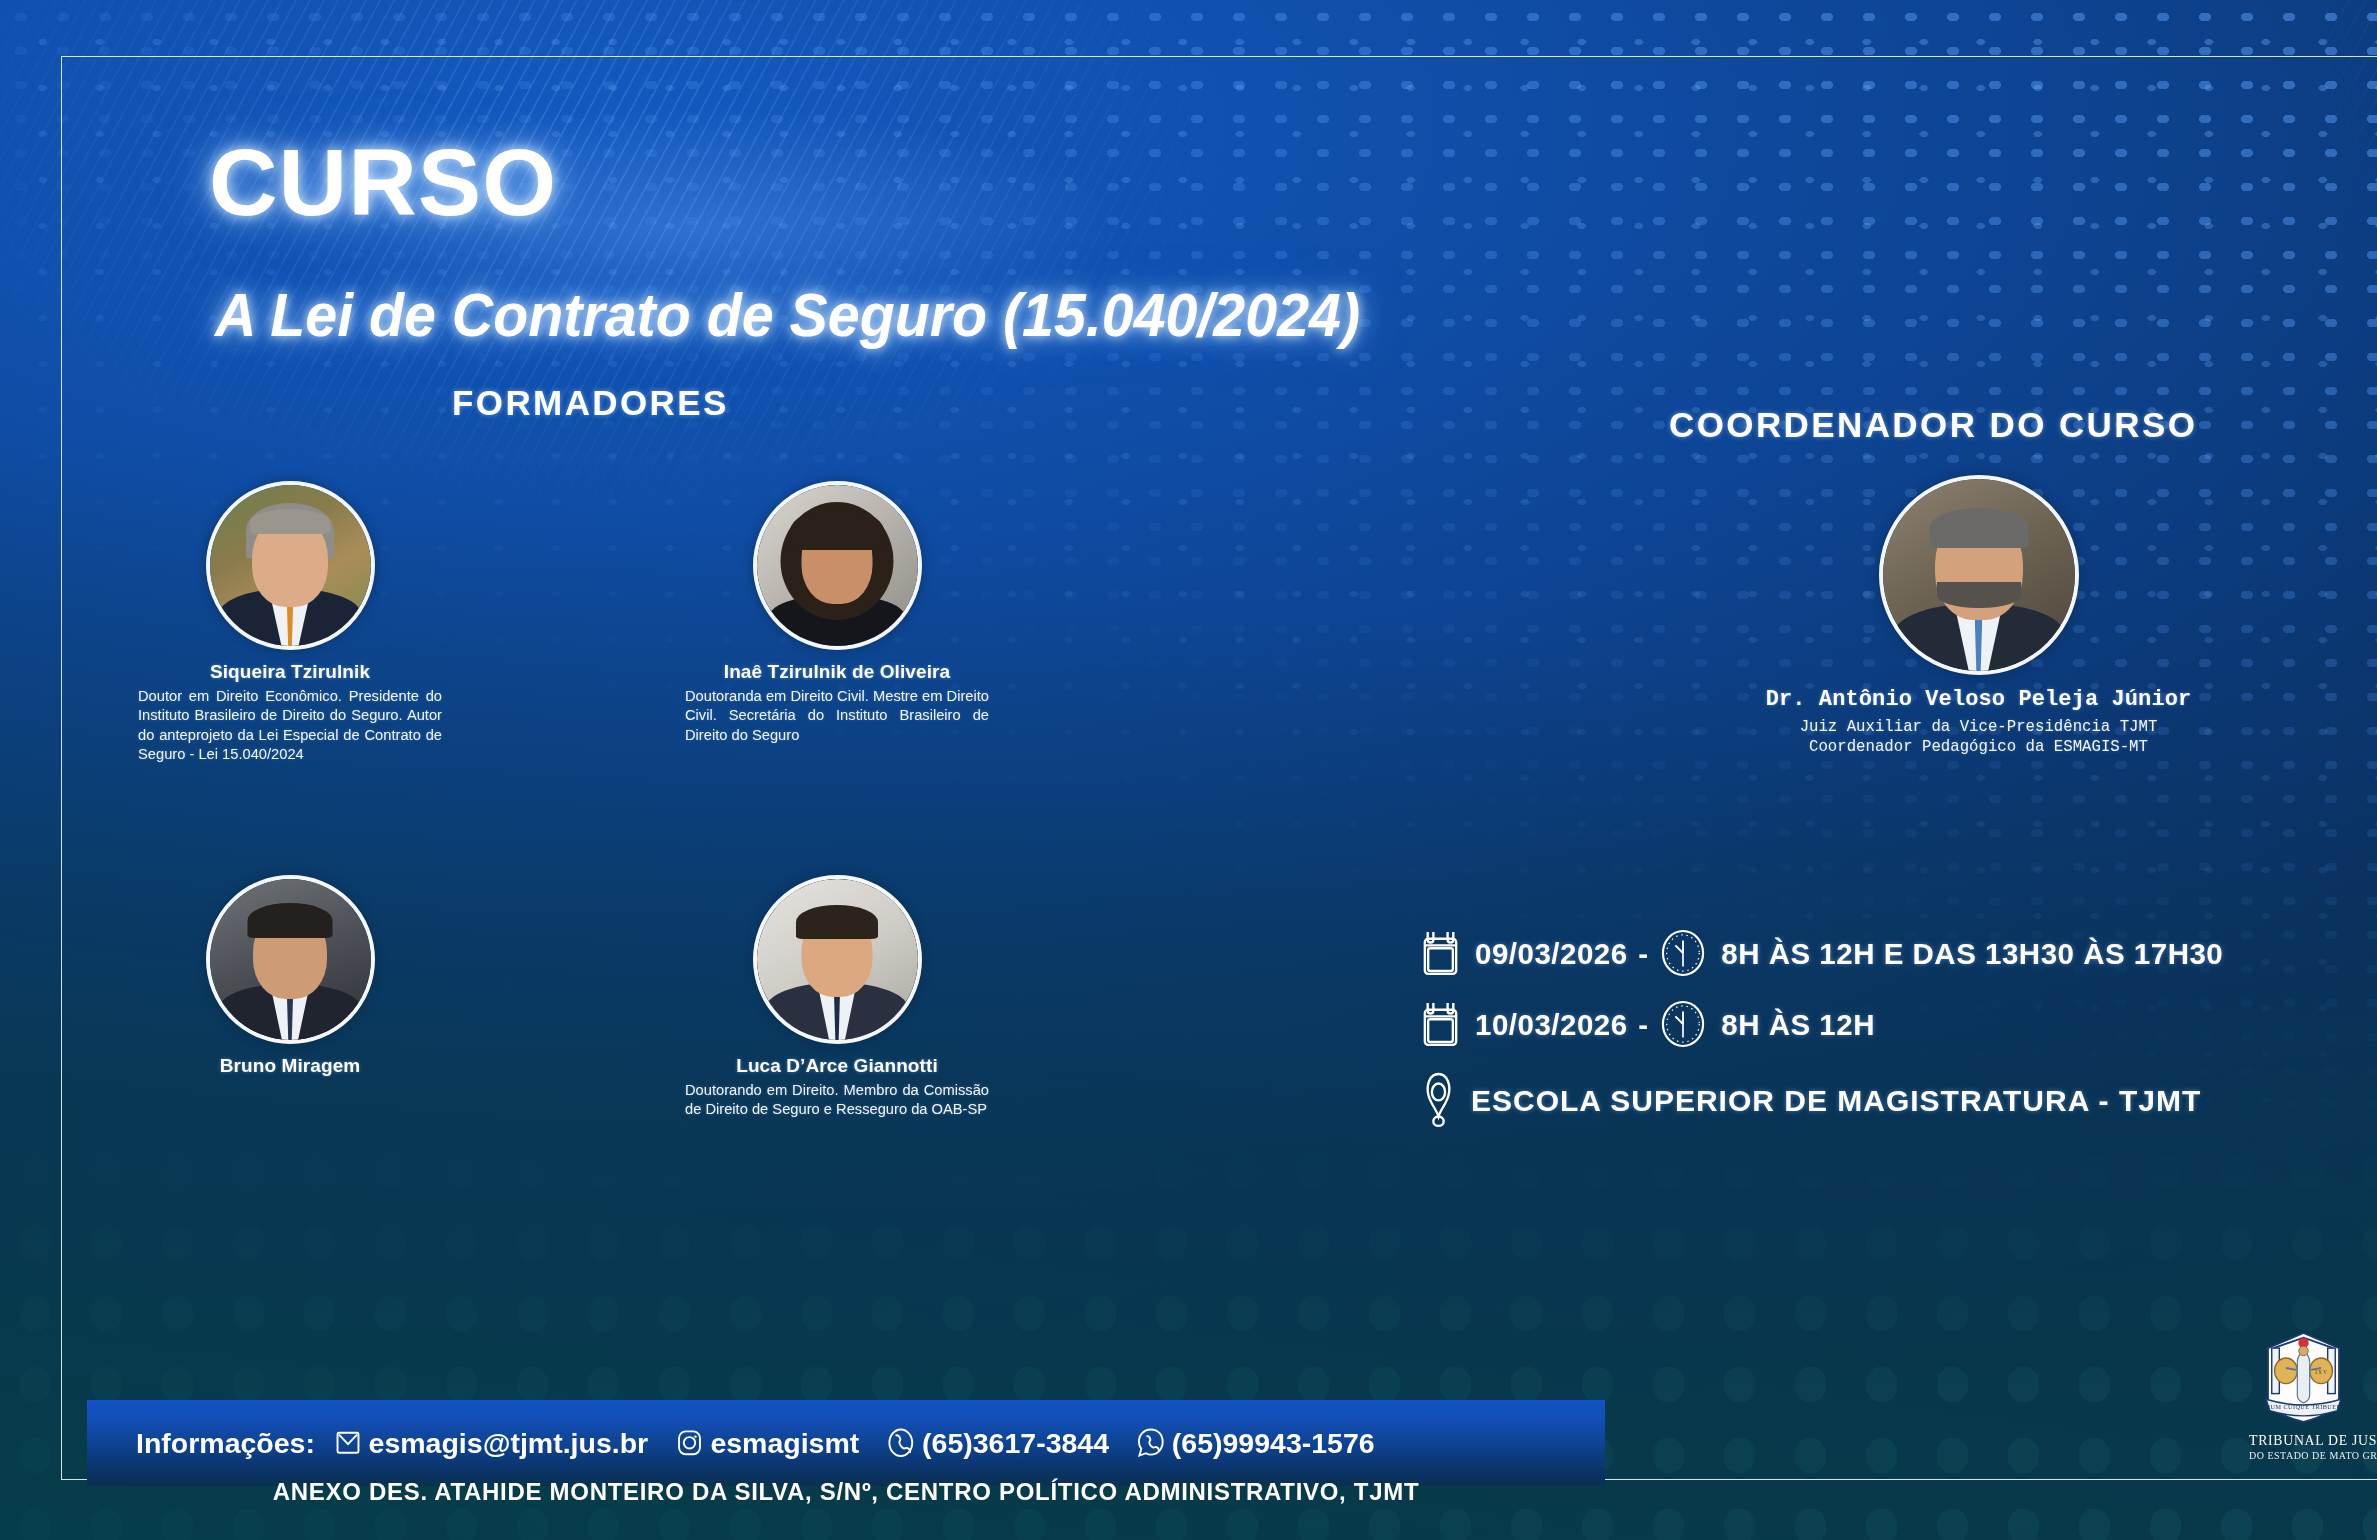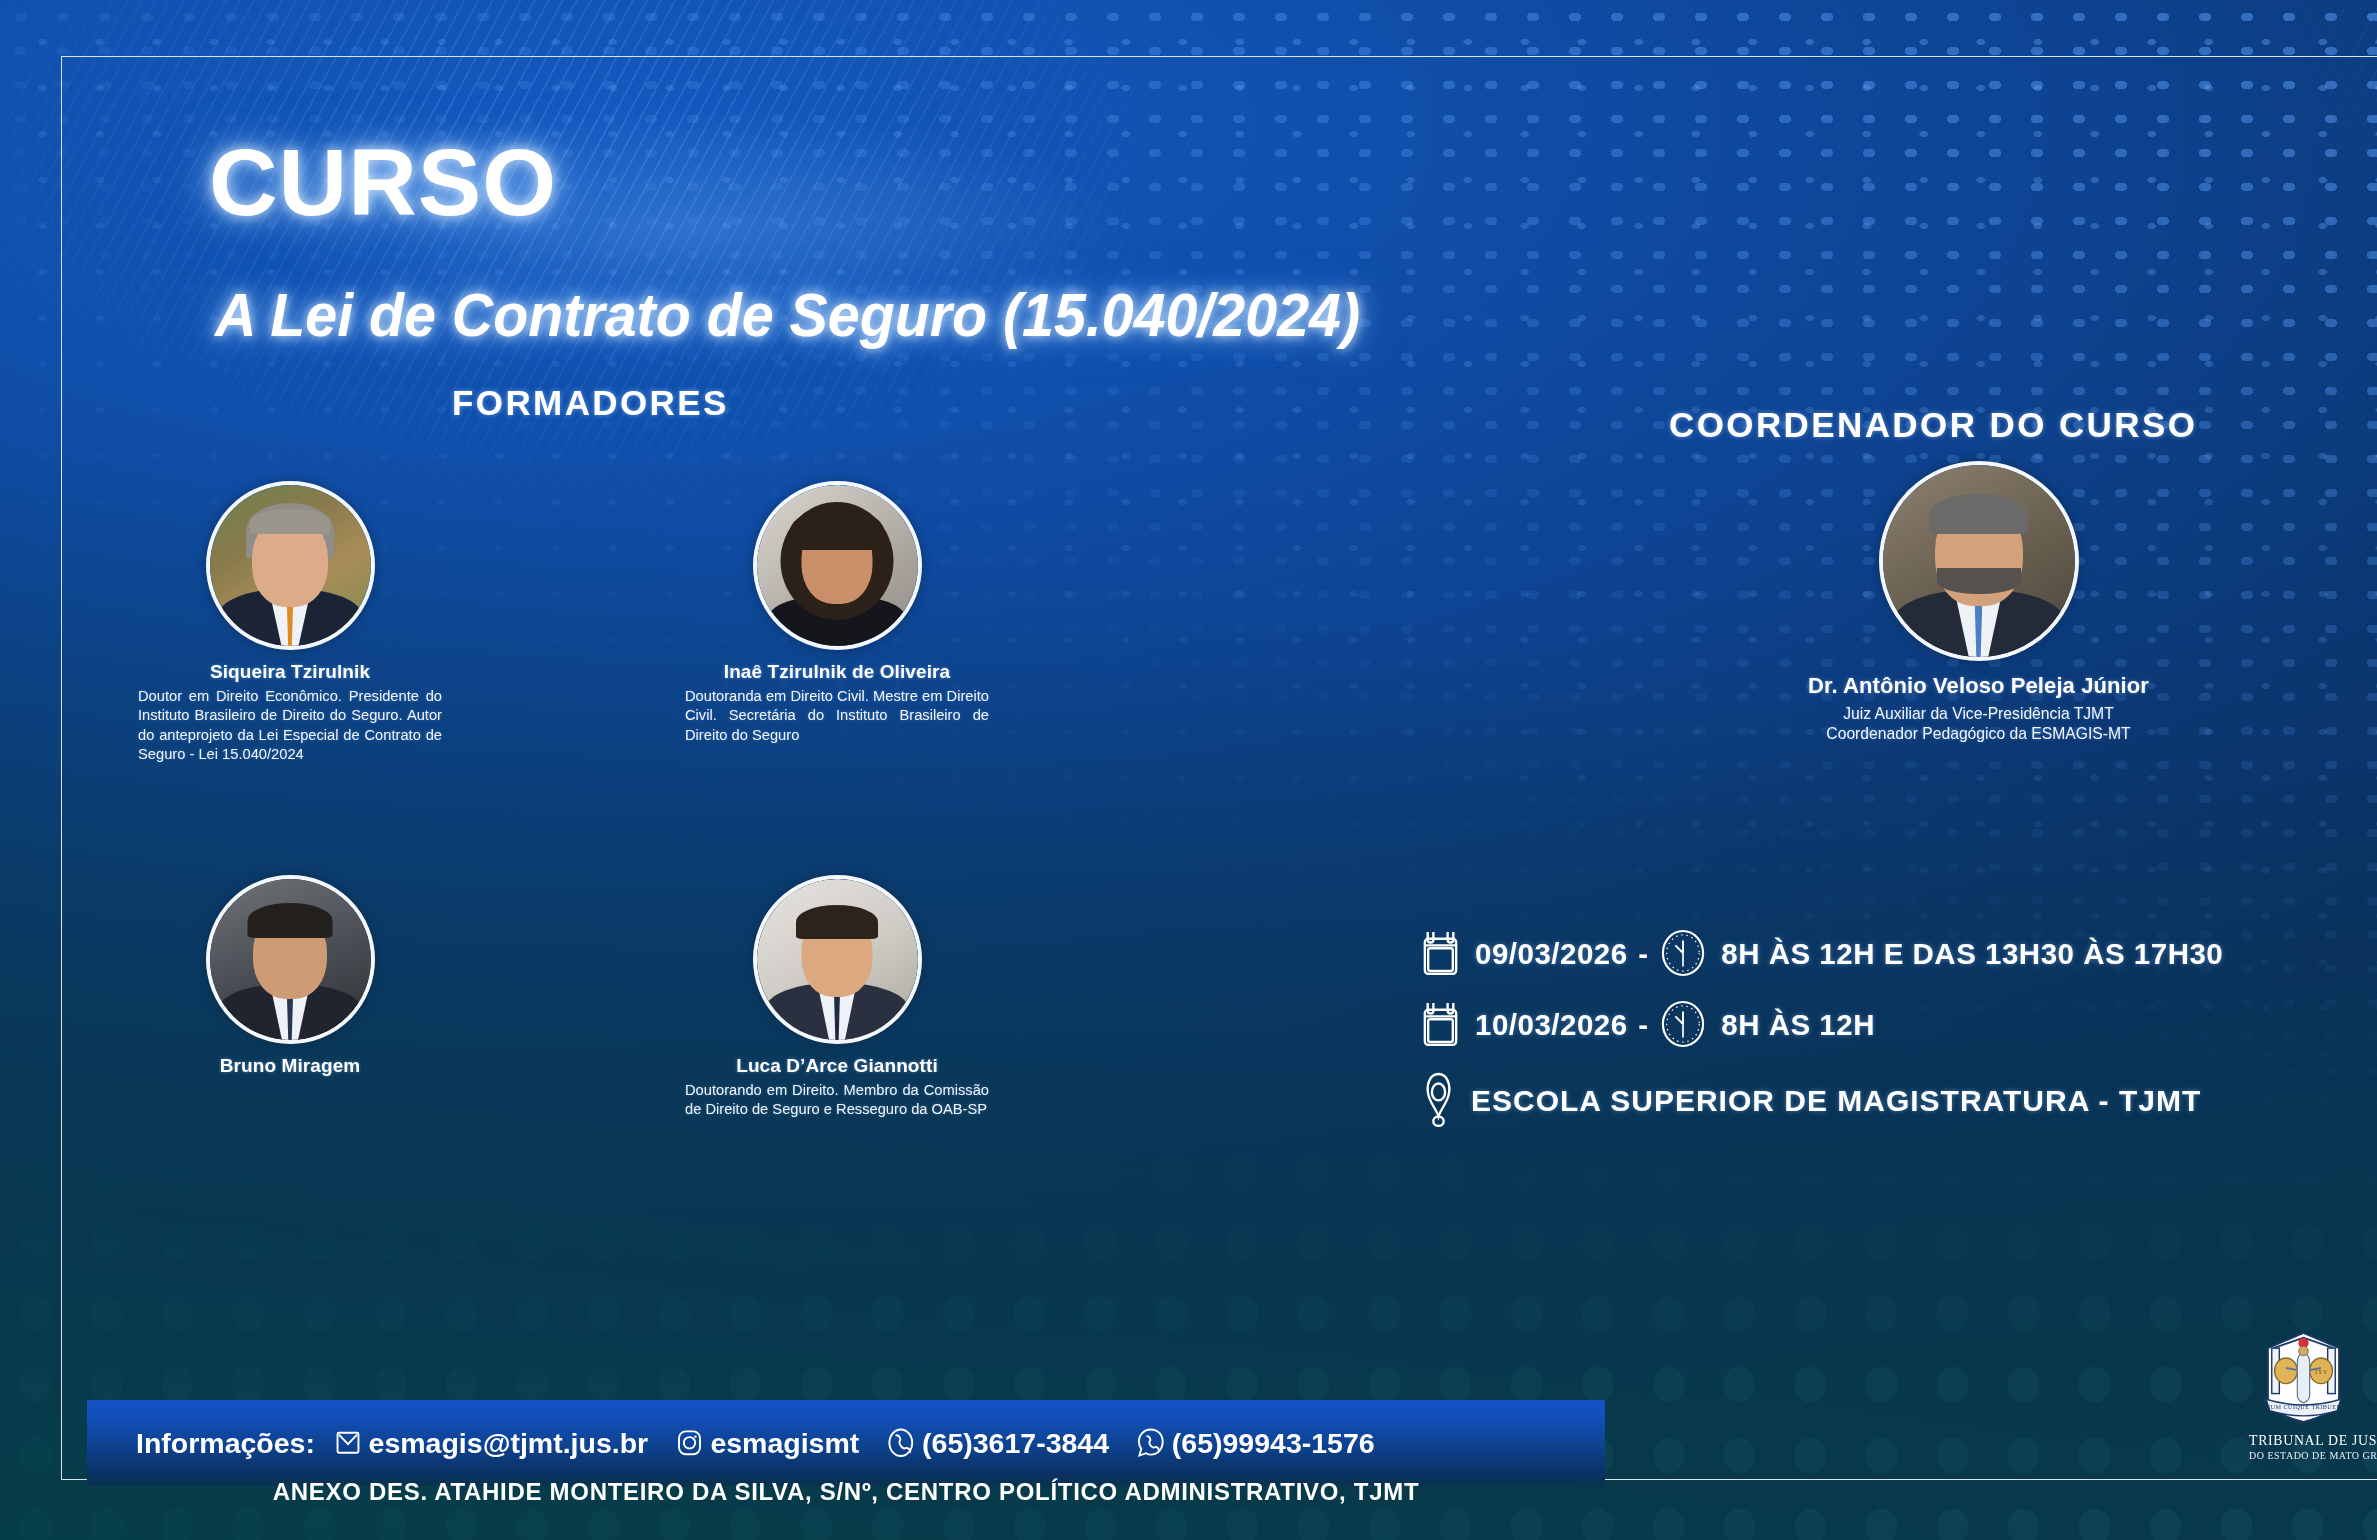--- a/index.html
+++ b/index.html
@@ -129,21 +129,21 @@
     margin-top:4.3px; font-size:14.7px; line-height:1.33; color:#f2f6fb;
     text-align:justify; text-align-last:left;
     text-shadow:0 0 3.3px rgba(140,190,255,.35);
   }
   .p-bio.ctr{ text-align:right; text-align-last:center; }
 
   #p0{ left:138px; top:481px; width:304px; }
   #p1{ left:685px; top:481px; width:304px; }
   #p2{ left:138px; top:875px; width:304px; }
   #p3{ left:685px; top:875px; width:304px; }
-  #coord{ left:1693px; top:461px; width:571px; }
+  #coord{ left:1693px; top:475px; width:571px;font-family:Liberation Mono, monospace; }
   #coord .p-name{ font-size:22px; margin-top:12.4px; }
   #coord .p-bio{ font-size:15.7px; line-height:1.32; }
 
   
   .sched{ position:absolute; left:1422px; top:918px; width:1236px; }
   .srow{ display:flex; align-items:center; height:71px; }
   .srow .icon{ flex:0 0 auto; margin-right:16px; }
   .srow .txt{
     font-size:29.5px; font-weight:bold; color:#fff; letter-spacing:0.5px;
     white-space:nowrap; text-shadow:0 0 4.8px rgba(150,195,255,.45);

